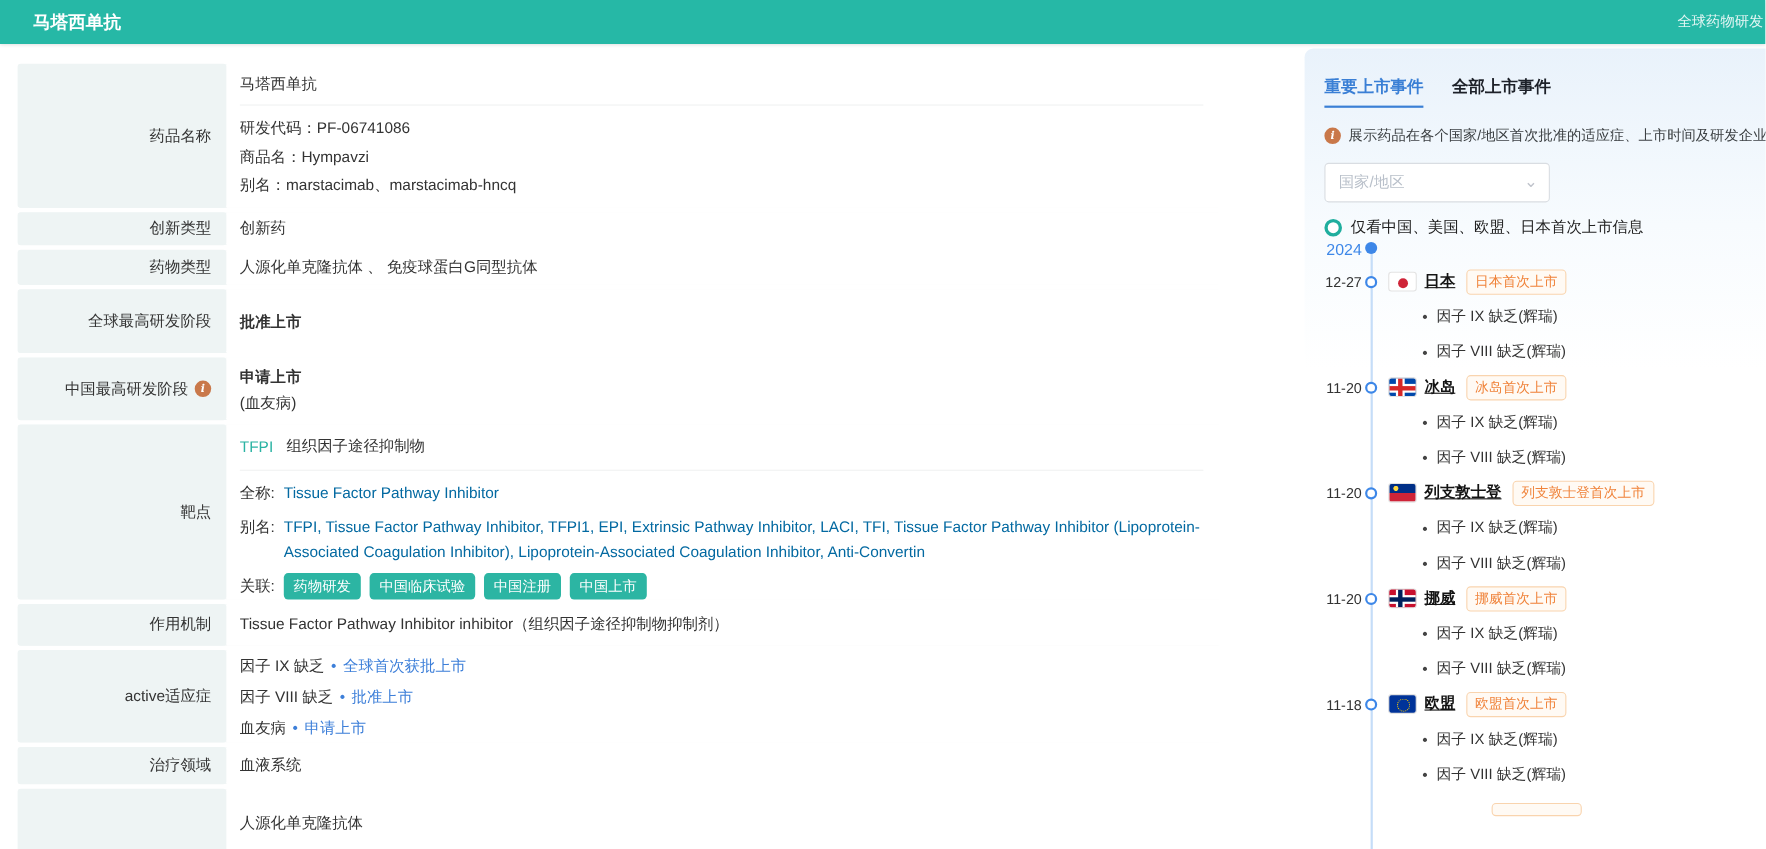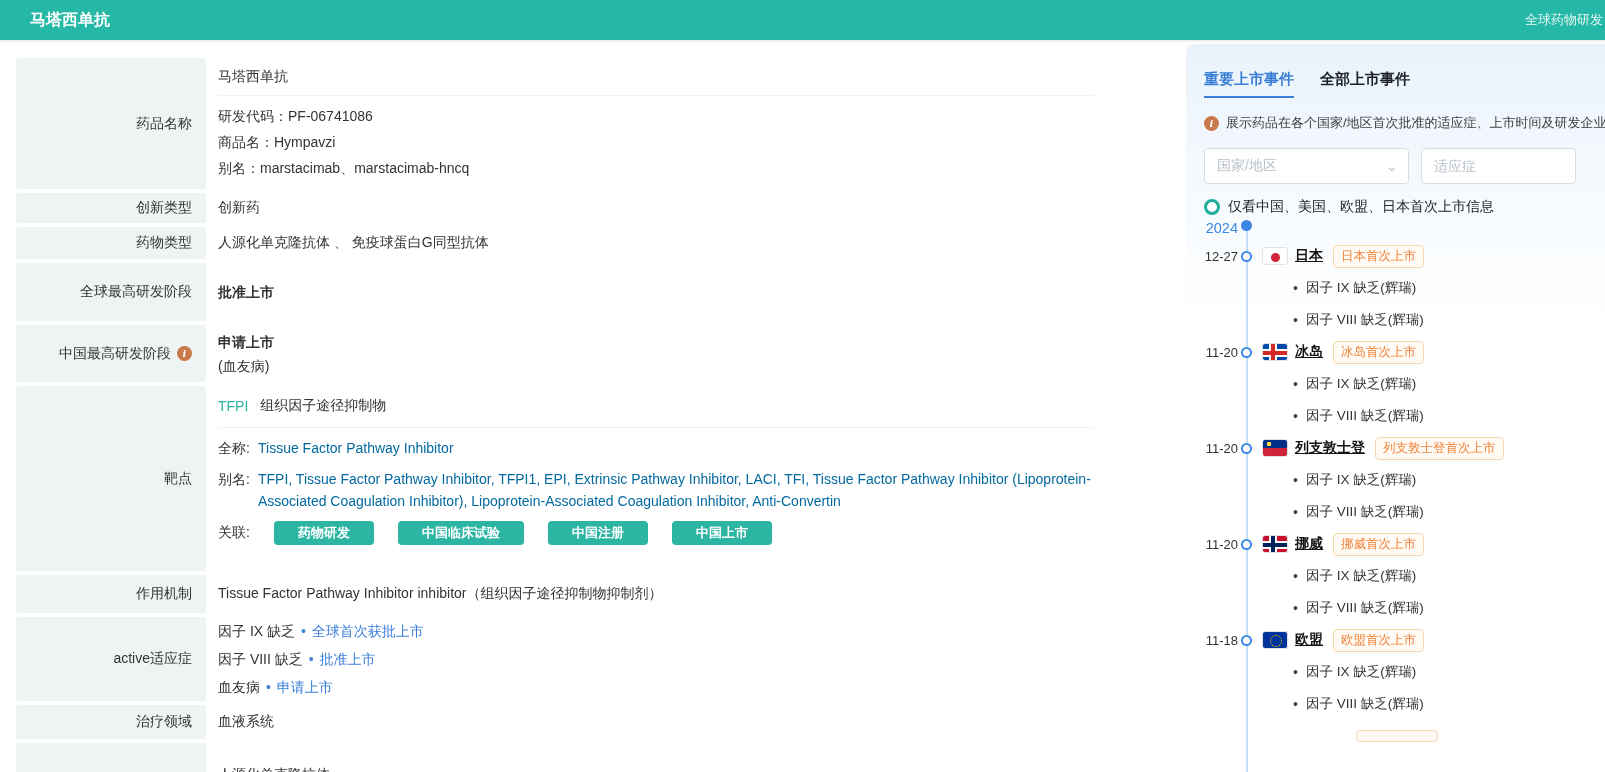--- a/index.html
+++ b/index.html
@@ -34,23 +34,23 @@
   .info-icon { width:15px; height:15px; border-radius:50%; background:#c9784a;
     color:#fff; font-size:10px; font-style:italic; font-weight:bold;
     font-family:"DejaVu Serif",serif; display:inline-flex; align-items:center;
     justify-content:center; flex:0 0 15px; }
 
   .target-head { padding:11px 0 12px; display:flex; align-items:center; gap:12px; }
   .target-symbol { color:#2ab3a3; font-size:14px; cursor:pointer; }
   .kv-line { display:flex; line-height:22px; margin-top:9px; }
   .kv-key { flex:0 0 40px; color:#333; }
   .kv-val { flex:1; color:#0369a1; }
-  .rel-line { display:flex; align-items:center; gap:24px; margin:9px 0 26px; }
-  .rel-tag { background:#2cb5a3; color:#fff; font-size:13px; font-weight:bold;
-    padding:3px 24px; border-radius:4px; white-space:nowrap; cursor:pointer; }
+  .rel-line { display:flex; align-items:center; gap:8px; margin:9px 0 0; }
+  .rel-tag { background:#2cb5a3; color:#fff; font-size:13px; font-weight:normal;
+    padding:3px 9px; border-radius:4px; white-space:nowrap; cursor:pointer; }
 
   .ind-line { line-height:28px; }
   .ind-link { color:#3d7fd9; cursor:pointer; }
   .ind-link::before { content:"• "; color:#3d7fd9; margin:0 2px 0 6px; }
 
   
   .events-panel { position:absolute; left:1186px; top:4px; width:480px; height:728px;
     border-radius:8px 0 0 0;
     background:linear-gradient(180deg,#e9f2fb 0%, #f7fbfe 22%, #ffffff 40%);
     padding:26px 20px 16px 18px; }
@@ -243,21 +243,20 @@
     <div class="note-row">
       <span class="info-icon">i</span>
       <span>展示药品在各个国家/地区首次批准的适应症、上市时间及研发企业</span>
     </div>
 
     <div class="filters">
       <div class="select-box">
         <span>国家/地区</span>
         <span class="chevron">⌄</span>
       </div>
-      <input class="text-input" placeholder="适应症" style="">
     </div>
 
     <div class="radio-row">
       <span class="radio-circle"></span>
       <span>仅看中国、美国、欧盟、日本首次上市信息</span>
     </div>
 
     <div class="timeline">
       <div class="t-year-row">
         <span class="t-year">2024</span>

